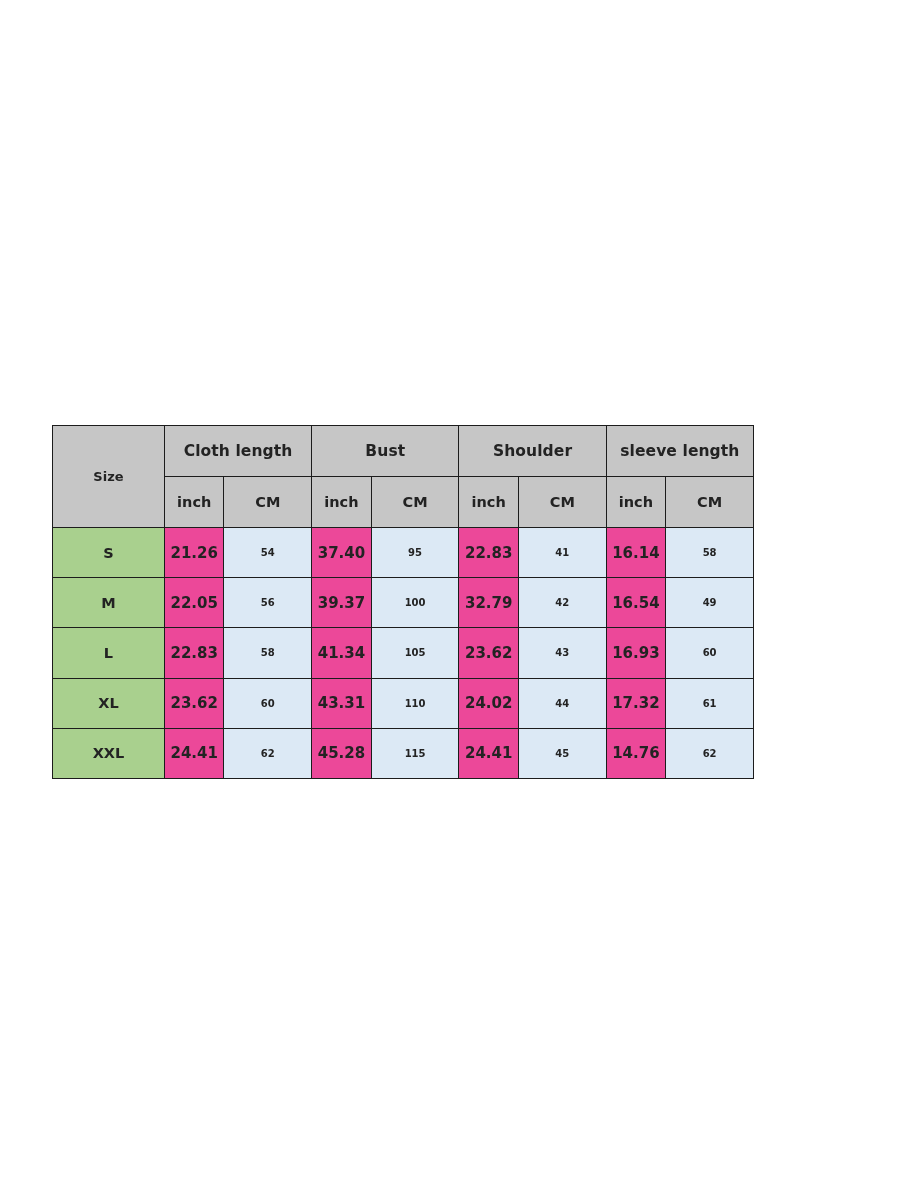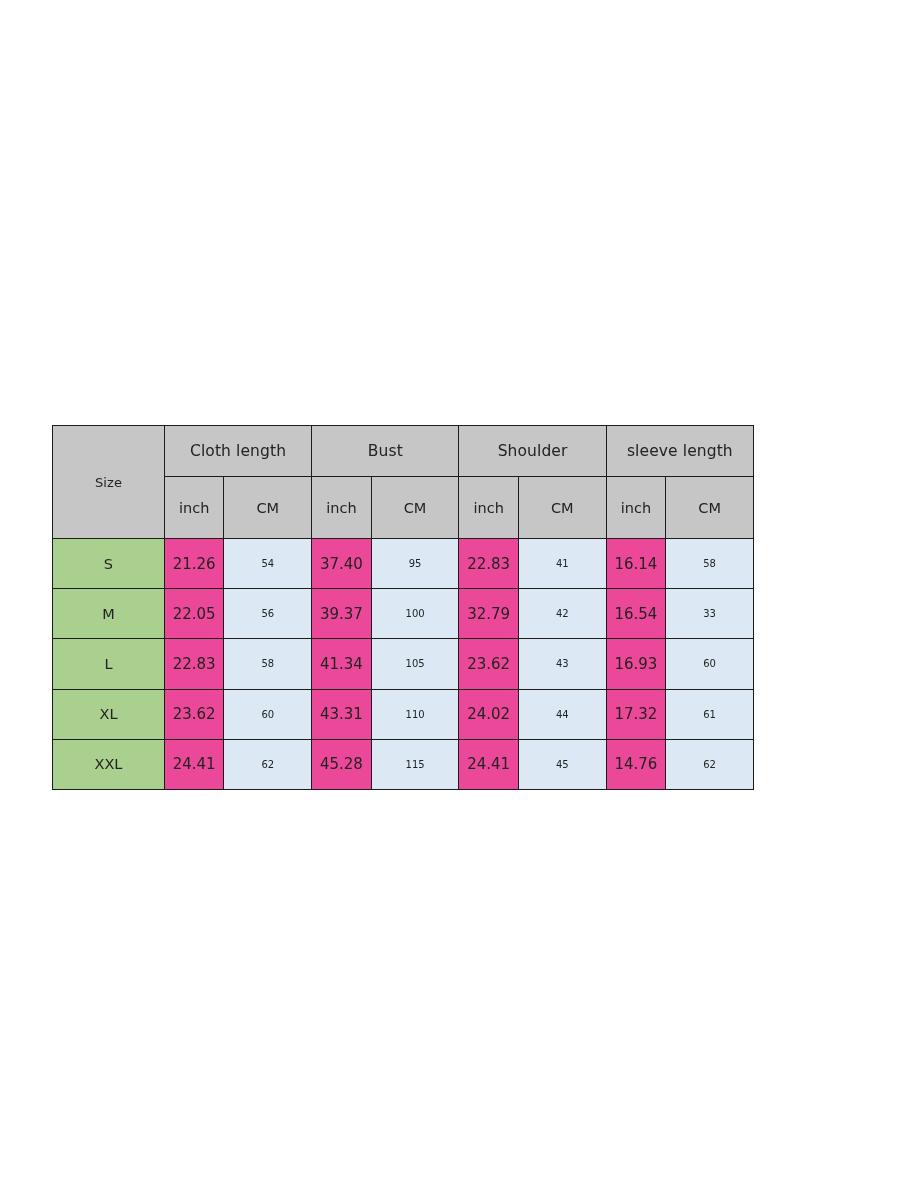--- a/index.html
+++ b/index.html
@@ -29,21 +29,21 @@
     width: 702px;
     height: 353px;
     background: #ffffff;
   }
 
   table.size-chart td,
   table.size-chart th {
     border: 1.6px solid #1c1c1c;
     text-align: center;
     vertical-align: middle;
-    font-weight: 400;
+    font-weight: 700;
     color: #232323;
     padding: 0;
     box-sizing: border-box;
   }
 
   
   .hd {
     background: #c6c6c6;
     font-size: 15.5px;
     letter-spacing: 0.1px;
@@ -71,21 +71,21 @@
     font-size: 10px;
   }
 
   
   col.w-size  { width: 111px; }
   col.w-inch  { width: 59px;  }
   col.w-cm    { width: 87px;  }
 
   tr.body-row { height: 50.2px; }
   tr.hd-row-1 { height: 51px; }
-  tr.hd-row-2 { height: 62px; }
+  tr.hd-row-2 { height: 51px; }
 </style>
 </head>
 <body>
 
 <div id="size-chart-wrap">
   <table class="size-chart">
     <colgroup>
       <col class="w-size">
       <col class="w-inch">
         <col class="w-cm">
@@ -129,21 +129,21 @@
       </tr>
       <tr class="body-row">
         <td class="c-size">M</td>
         <td class="c-inch">22.05</td>
         <td class="c-cm">56</td>
         <td class="c-inch">39.37</td>
         <td class="c-cm">100</td>
         <td class="c-inch">32.79</td>
         <td class="c-cm">42</td>
         <td class="c-inch">16.54</td>
-        <td class="c-cm">33</td>
+        <td class="c-cm">49</td>
       </tr>
       <tr class="body-row">
         <td class="c-size">L</td>
         <td class="c-inch">22.83</td>
         <td class="c-cm">58</td>
         <td class="c-inch">41.34</td>
         <td class="c-cm">105</td>
         <td class="c-inch">23.62</td>
         <td class="c-cm">43</td>
         <td class="c-inch">16.93</td>

